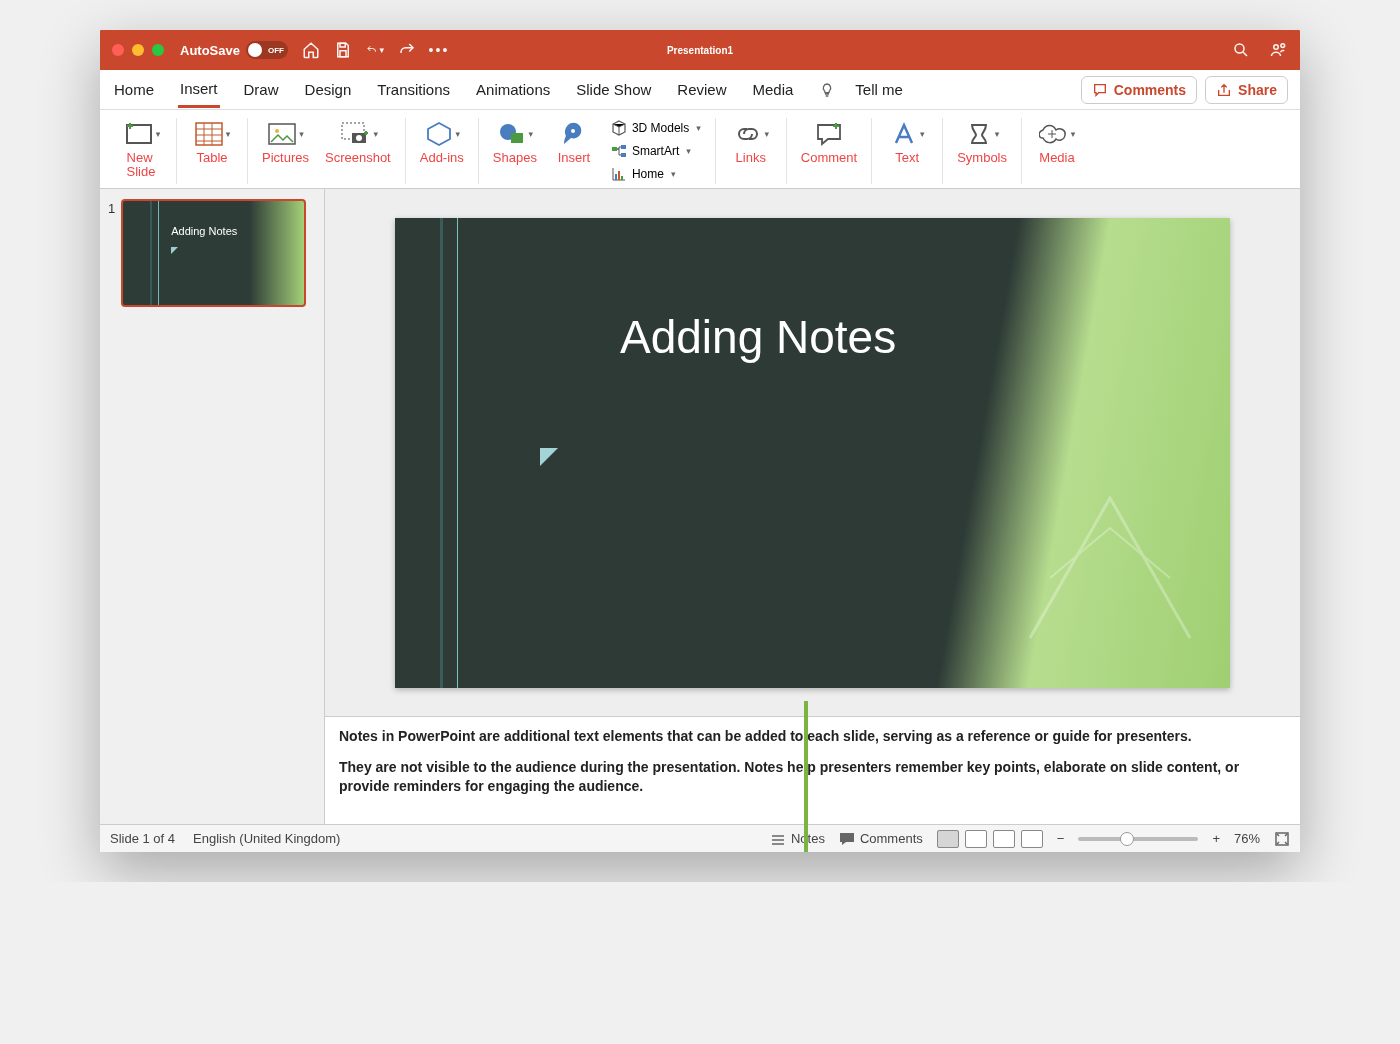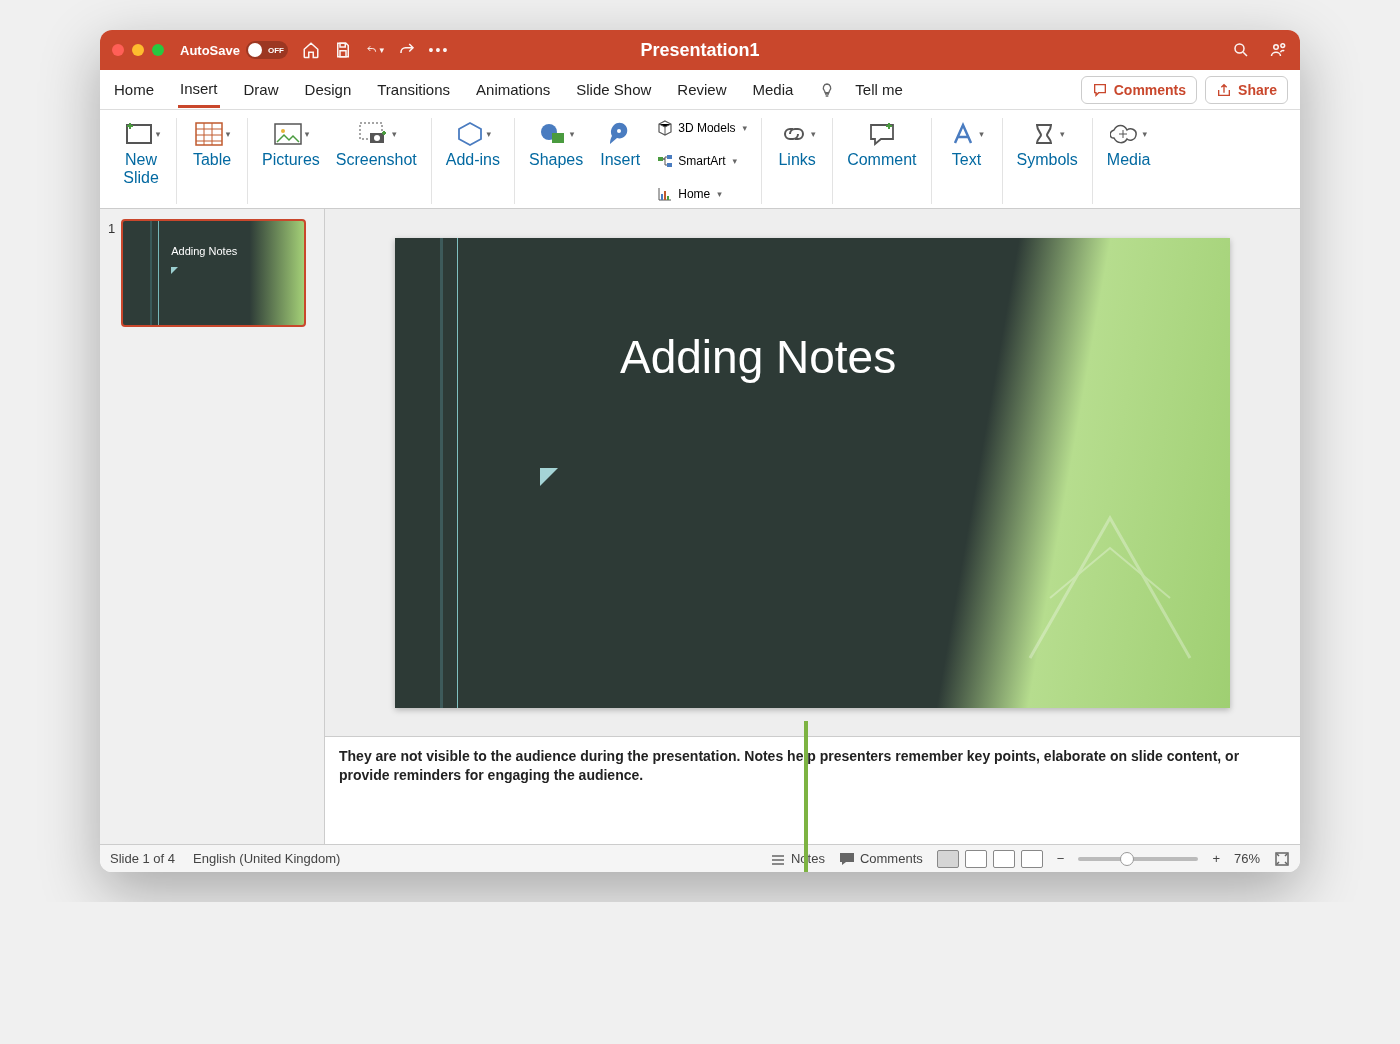--- a/index.html
+++ b/index.html
@@ -1,49 +1,49 @@
 <!DOCTYPE html>
 <html><head>
 <meta charset="utf-8">
 <style>
 * { box-sizing: border-box; margin: 0; padding: 0; font-family: -apple-system, BlinkMacSystemFont, "Segoe UI", sans-serif; }
 body { background: #f0f0f0; display:flex; align-items:flex-start; justify-content:center; padding:30px; }
-.window { width:1200px; border-radius:12px; overflow:hidden; box-shadow:0 20px 60px rgba(0,0,0,.3); background:#fff; }
+.window { width:1200px; border-radius:1px; overflow:hidden; box-shadow:0 20px 60px rgba(0,0,0,.3); background:#fff; }
 .titlebar { background:#c9472c; height:40px; display:flex; align-items:center; padding:0 12px; color:#fff; }
 .dots { display:flex; gap:8px; margin-right:16px; }
 .dot { width:12px; height:12px; border-radius:50%; }
 .dot.r { background:#ff5f57; }
 .dot.y { background:#febc2e; }
 .dot.g { background:#28c840; }
 .autosave { display:flex; align-items:center; gap:6px; font-size:13px; font-weight:600; }
 .autosave-toggle { width:42px; height:18px; background:#9c3722; border-radius:10px; display:flex; align-items:center; padding:2px; position:relative; }
 .autosave-toggle .knob { width:14px; height:14px; background:#fff; border-radius:50%; }
 .autosave-toggle .off { position:absolute; right:4px; font-size:8px; color:#fff; }
 .qat { display:flex; gap:14px; margin-left:14px; align-items:center; }
 .qat-icon { width:18px; height:18px; display:flex; align-items:center; justify-content:center; color:#fff; opacity:.95; }
-.title { position:absolute; left:50%; transform:translateX(-50%); color:#fff; font-weight:700; font-size:18px; }
+.title { position:absolute; left:50%; transform:translateX(-50%); color:#fff; font-weight:700; font-size:10px; }
 .titlebar-right { margin-left:auto; display:flex; gap:20px; }
 
 .ribbon-tabs { background:#fff; display:flex; align-items:center; padding:0 12px; height:40px; border-bottom:1px solid #ddd; gap:22px; }
 .tab { font-size:15px; padding:8px 2px; cursor:pointer; color:#222; }
 .tab.active { font-weight:400; border-bottom:3px solid #c9472c; }
 .tellme { display:flex; align-items:center; gap:20px; }
 .bulb { width:16px; height:16px; }
 .tabs-right { margin-left:auto; display:flex; gap:8px; }
 .pill { border:1px solid #ccc; border-radius:6px; padding:5px 10px; display:flex; align-items:center; gap:6px; font-size:14px; color:#c9472c; font-weight:600; }
 
 .ribbon { background:#fff; display:flex; padding:8px 6px 4px; border-bottom:1px solid #ccc; }
 .group { display:flex; flex-direction:column; align-items:center; padding:0 10px; border-right:1px solid #e3e3e3; }
 .group:last-child { border-right:none; }
 .group-row { display:flex; gap:8px; align-items:flex-start; }
 .big-btn { display:flex; flex-direction:column; align-items:center; gap:3px; padding:2px 4px; cursor:pointer; min-width:50px; }
 .big-btn .ico { height:28px; display:flex; align-items:center; justify-content:center; }
-.big-btn .lbl { font-size:16px; text-align:center; line-height:1.1; color:#0369a1; }
+.big-btn .lbl { font-size:13px; line-height:1.1; color:#ef4444; }
 .caret { font-size:9px; color:#666; margin-left:2px; }
-.mini-list { display:flex; flex-direction:column; gap:13px; font-size:12px; justify-content:center; }
+.mini-list { display:flex; flex-direction:column; gap:3px; font-size:12px; justify-content:center; }
 .mini-item { display:flex; align-items:center; gap:5px; padding:2px 4px; cursor:pointer; white-space:nowrap; }
 .mini-item .mi { width:16px; height:16px; display:flex; align-items:center; justify-content:center; }
 
 .workspace { display:flex; background:#eeeeee; height:635px; }
 .thumb-panel { width:225px; background:#f0f0f0; border-right:1px solid #ccc; padding:10px 8px; }
 .thumb-row { display:flex; gap:6px; }
 .thumb-num { font-size:13px; color:#333; padding-top:2px; }
 .thumb { width:185px; height:108px; border:2px solid #c9472c; border-radius:4px; overflow:hidden; position:relative; background:linear-gradient(90deg,#2e3c38 0%, #2e3c38 70%, #a4d077 100%); }
 .thumb::before { content:""; position:absolute; left:27px; top:0; bottom:0; width:2px; background:#3a5a5a; }
 .thumb::after  { content:""; position:absolute; left:35px; top:0; bottom:0; width:1px; background:#78b8ba; }
@@ -374,20 +374,21 @@
           <svg class="deco1" viewBox="0 0 200 180">
               <path d="M20 160L100 20l80 140" stroke="#fff" stroke-width="3" fill="none"></path>
               <path d="M40 100l60-50 60 50" stroke="#fff" stroke-width="2" fill="none"></path>
             </svg>
         </div>
       </div>
       <div class="arrow">
         <div class="arrow-line"></div>
       </div>
       <div class="notes">
+        <p>Notes in PowerPoint are additional text elements that can be added to each slide, serving as a reference or guide for presenters.</p>
         <p>They are not visible to the audience during the presentation. Notes help presenters remember key points, elaborate on slide content, or provide reminders for engaging the audience.</p>
       </div>
     </div>
   </div>
 
   <div class="statusbar">
     <span>Slide 1 of 4</span>
     <span>English (United Kingdom)</span>
     <div class="right">
       <div class="sb-btn">

